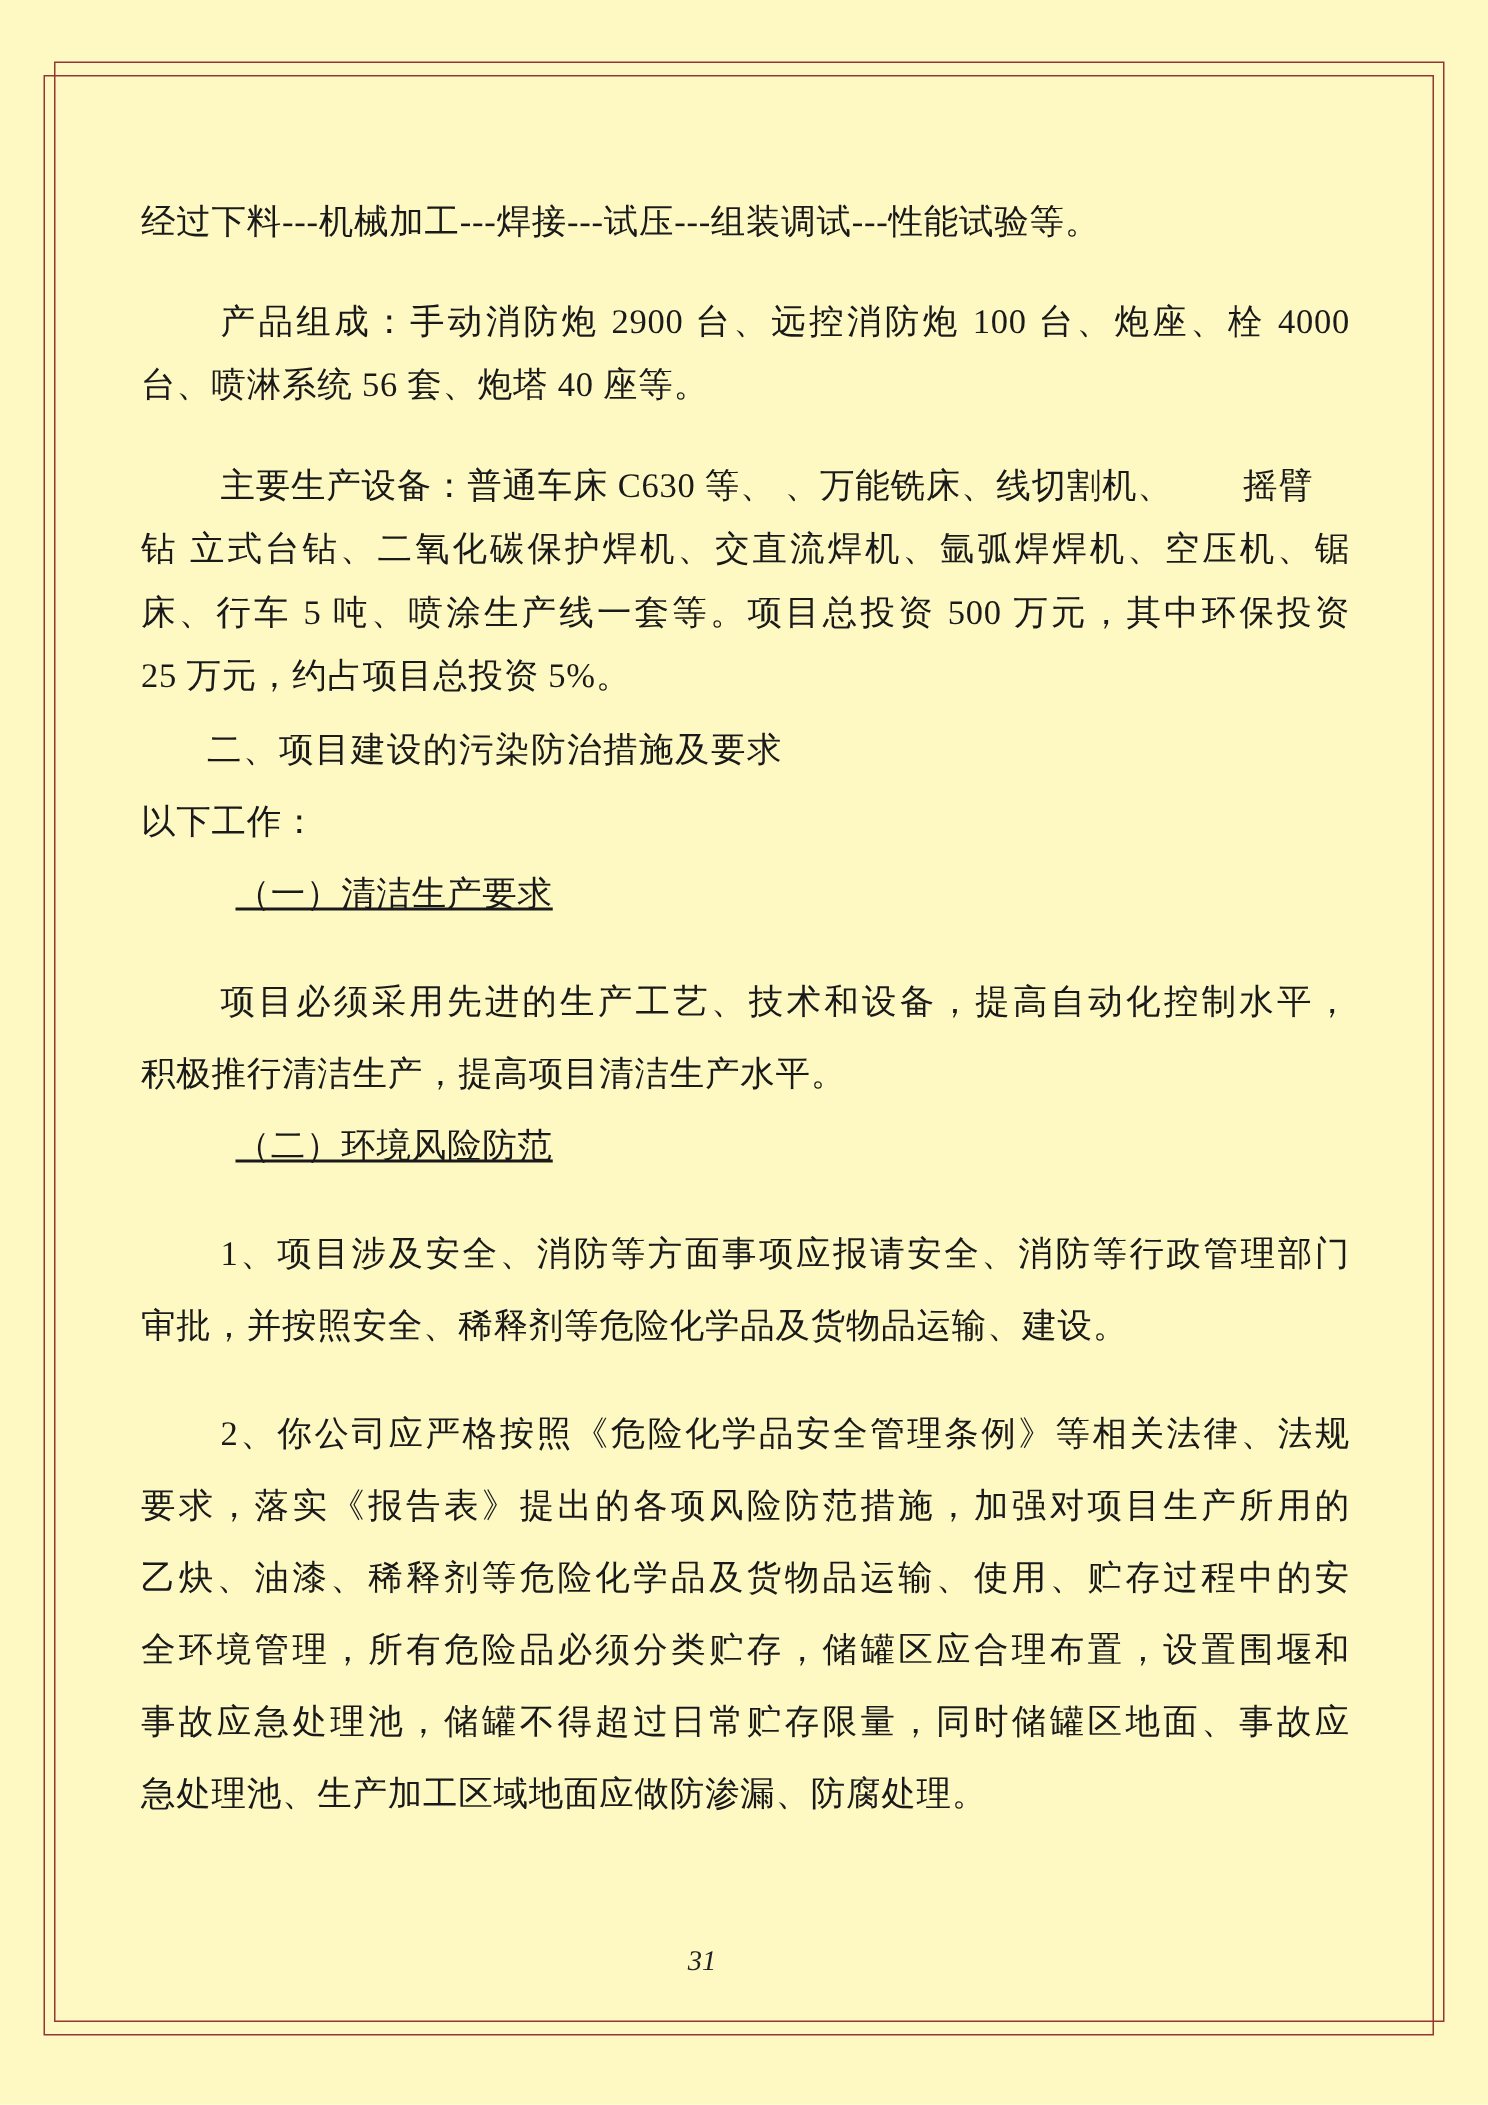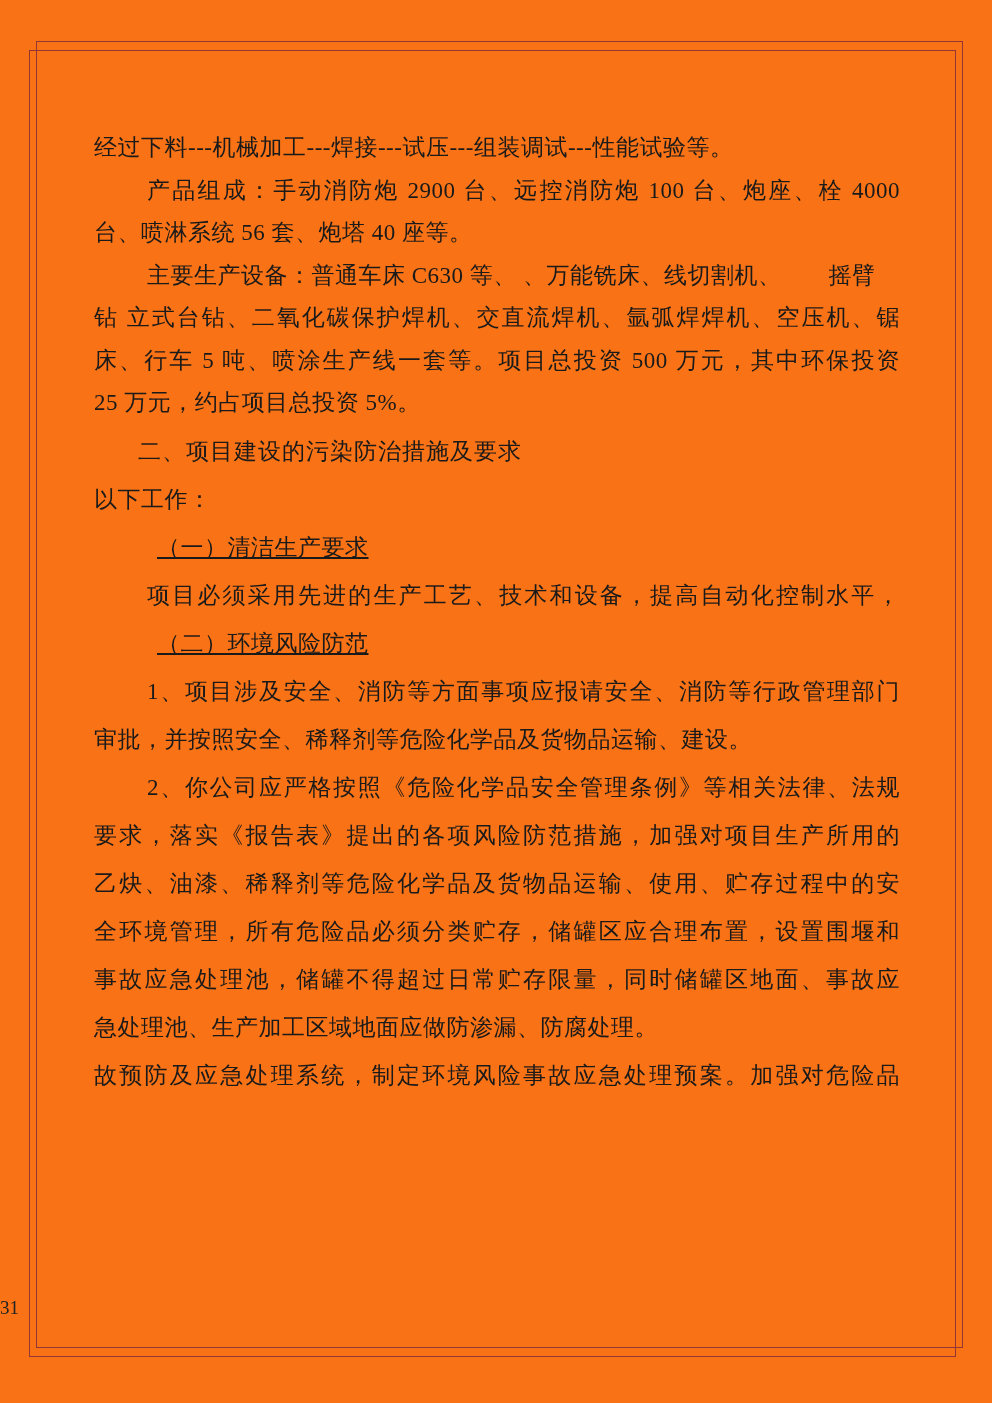--- a/index.html
+++ b/index.html
@@ -4,21 +4,21 @@
 <style>
   html, body { margin: 0; padding: 0; }
   body {
     width: 992px; height: 1403px;
     background: #ffffff;
     font-family: "Liberation Serif", "DejaVu Serif", serif;
     color: #1a1a1a;
     position: relative;
     overflow: hidden;
   }
-  .page { position: absolute; inset: 0; background: #f97316; }
+  .page { position: absolute; inset: 0; background: #fef9c3; }
 
   
   .border-rect { position: absolute; border: 1.5px solid #943634; box-sizing: border-box; }
   .border-rect.rect-a { left: 36px; top: 41px;  width: 927px; height: 1307px; }
   .border-rect.rect-b { left: 29px; top: 50px;  width: 927px; height: 1307px; }
 
   .content {
     position: absolute;
     left: 94px; top: 127px;
     width: 806px;
@@ -26,36 +26,38 @@
   .line {
     font-size: 23px;
     letter-spacing: 0.5px;
     white-space: normal;
     overflow: visible;
   }
   .sec-a .line { line-height: 42.5px; height: 42.5px; }
   .sec-b { margin-top: 3px; }
   .sec-b .line { line-height: 48px; height: 48px; }
 
-  .indent     { padding-left: 53px; }
+  .indent     { padding-left: 53px; margin-top: 24px; }
   .indent-sm  { padding-left: 44px; }
   .indent-lg  { padding-left: 63px; text-decoration: underline; }
 
   .fill {
     text-align: justify;
     text-align-last: justify;
   }
   .heading { font-weight: 400; letter-spacing: 1px; }
 
   .page-number {
     position: absolute;
     left: 0; top: 1297px;
     width: 936px;
+    text-align: center;
     font-size: 19px;
     color: #222222;
+    font-style: italic;
   }
 </style>
 </head>
 <body>
 
 <div class="page">
 
   <div class="border-rect rect-a"></div>
   <div class="border-rect rect-b"></div>
 
@@ -72,33 +74,33 @@
     </div>
 
     <div class="sec-b">
       <div class="line heading indent-sm">二、项目建设的污染防治措施及要求</div>
 
       <div class="line">以下工作：</div>
 
       <div class="line indent-lg">（一）清洁生产要求</div>
 
       <div class="line indent fill">项目必须采用先进的生产工艺、技术和设备，提高自动化控制水平，</div>
+      <div class="line">积极推行清洁生产，提高项目清洁生产水平。</div>
 
       <div class="line indent-lg">（二）环境风险防范</div>
 
       <div class="line indent fill">1、项目涉及安全、消防等方面事项应报请安全、消防等行政管理部门</div>
       <div class="line">审批，并按照安全、稀释剂等危险化学品及货物品运输、建设。</div>
 
       <div class="line indent fill">2、你公司应严格按照《危险化学品安全管理条例》等相关法律、法规</div>
       <div class="line fill">要求，落实《报告表》提出的各项风险防范措施，加强对项目生产所用的</div>
       <div class="line fill">乙炔、油漆、稀释剂等危险化学品及货物品运输、使用、贮存过程中的安</div>
       <div class="line fill">全环境管理，所有危险品必须分类贮存，储罐区应合理布置，设置围堰和</div>
       <div class="line fill">事故应急处理池，储罐不得超过日常贮存限量，同时储罐区地面、事故应</div>
       <div class="line">急处理池、生产加工区域地面应做防渗漏、防腐处理。</div>
 
-      <div class="line fill">故预防及应急处理系统，制定环境风险事故应急处理预案。加强对危险品</div>
     </div>
 
   </div>
 
   <div class="page-number">31</div>
 
 </div>
 
 </body></html>

